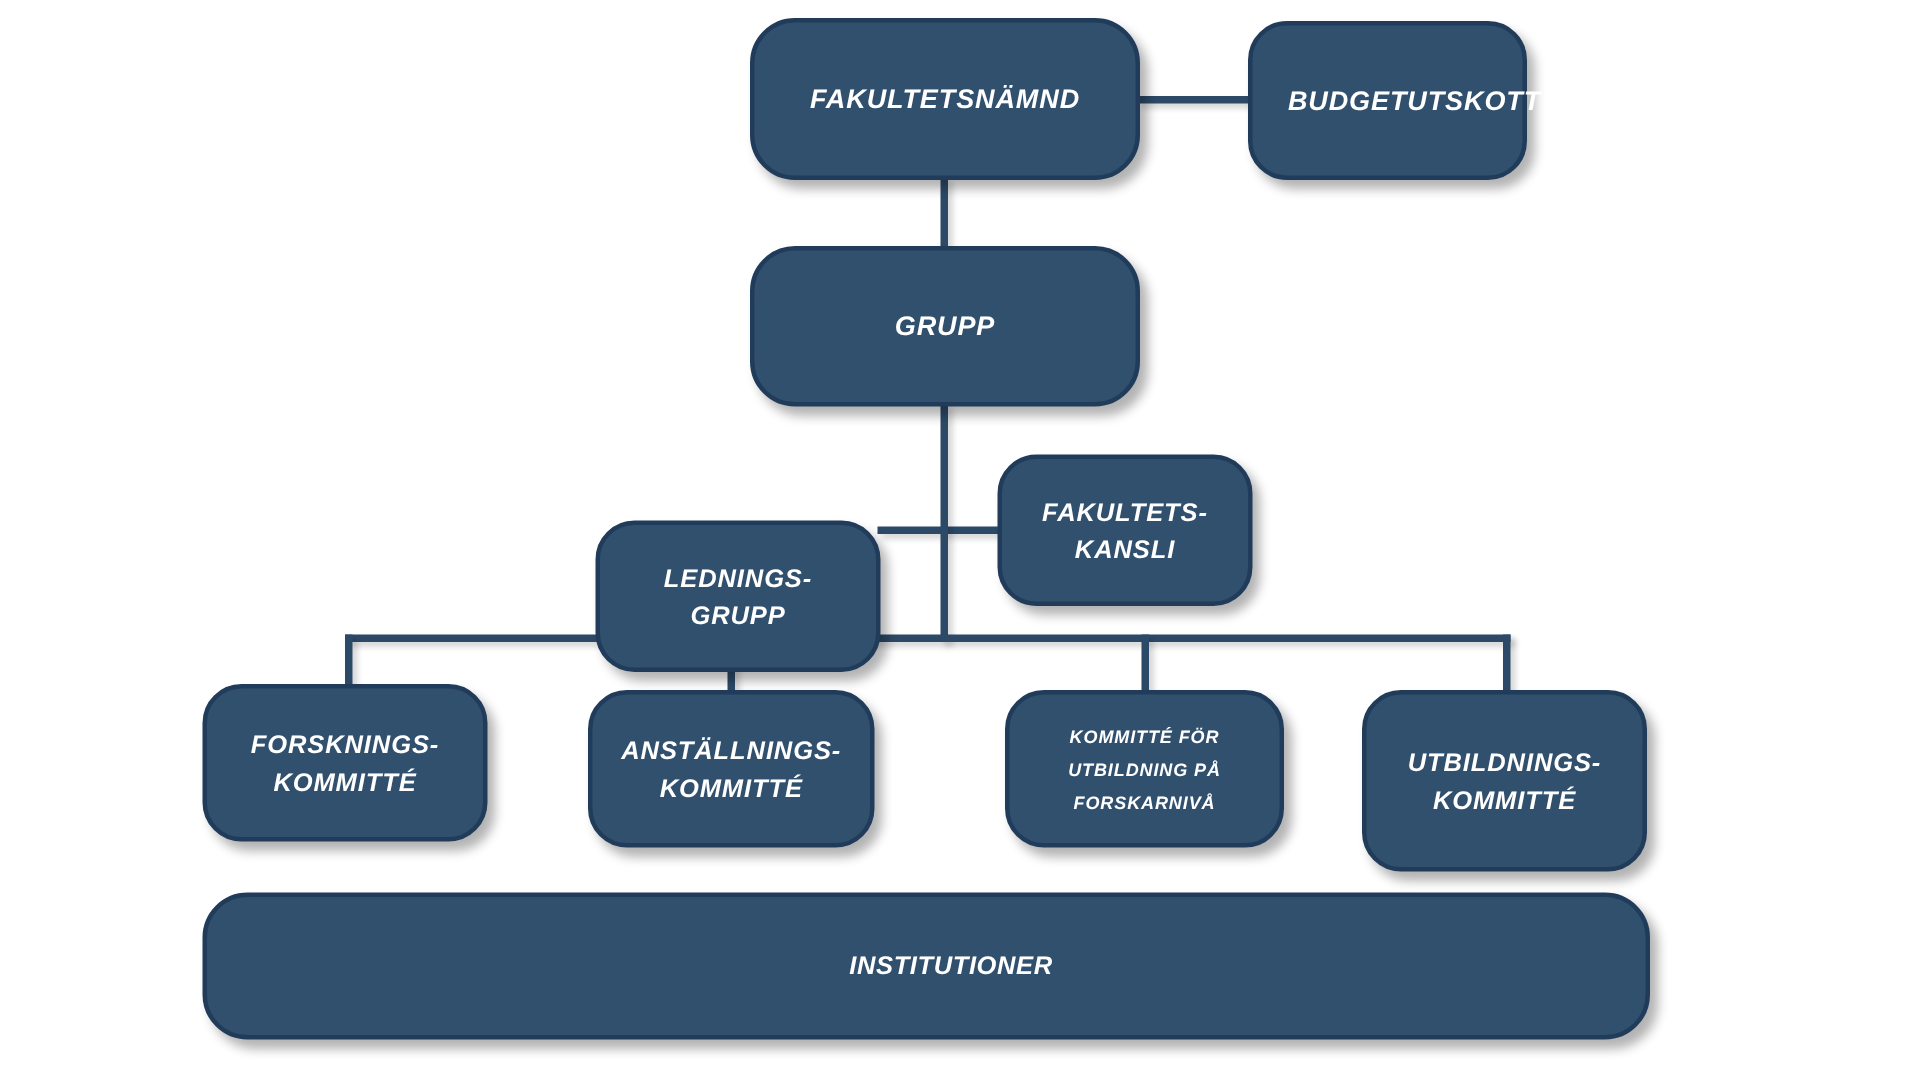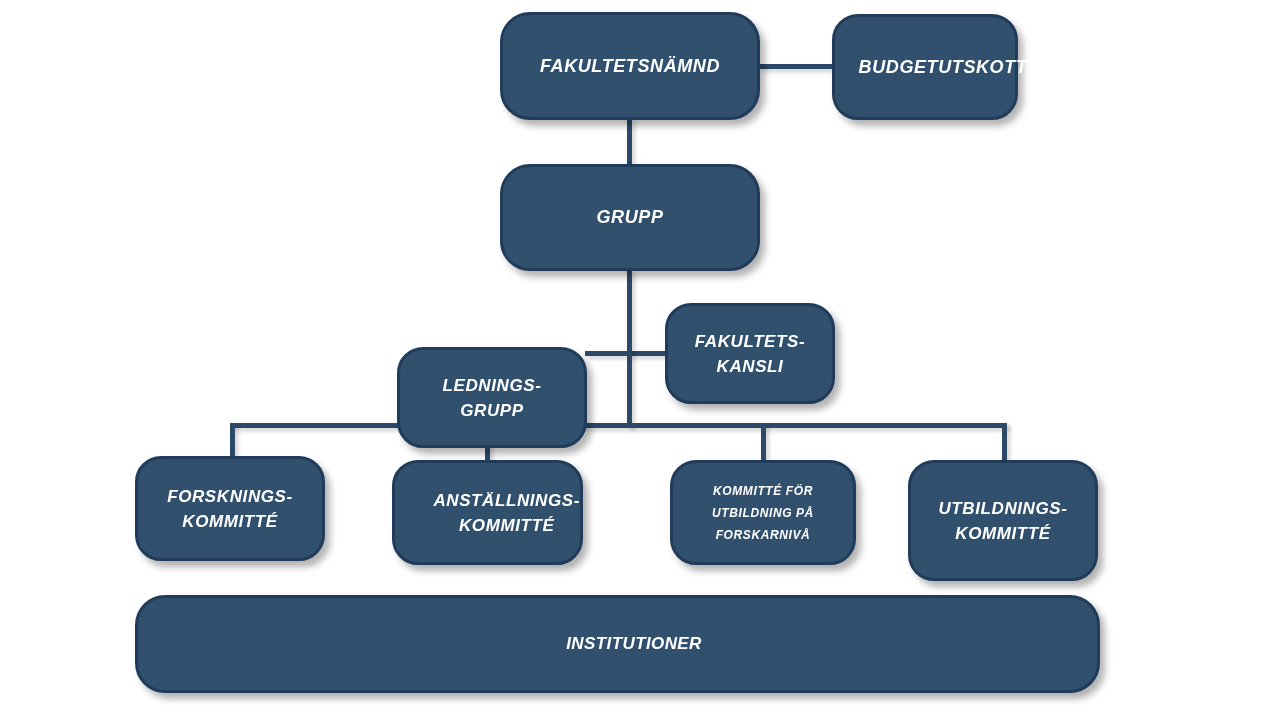--- a/index.html
+++ b/index.html
@@ -61,21 +61,21 @@
   <div class="node" style="left:665px; top:303px; width:170px; height:101px; font-size:17px; line-height:25px; border-radius:26px;">
     <span class="node-label">FAKULTETS-
 KANSLI</span>
   </div>
 
   <div class="node" style="left:135px; top:456px; width:190px; height:105px; font-size:17px; line-height:25px; border-radius:26px;">
     <span class="node-label">FORSKNINGS-
 KOMMITTÉ</span>
   </div>
 
-  <div class="node" style="left:392px; top:460px; width:191px; height:105px; font-size:17px; line-height:25px; border-radius:26px;justify-content:flex-end;">
+  <div class="node" style="left:392px; top:460px; width:191px; height:105px; font-size:17px; line-height:25px; border-radius:26px;">
     <span class="node-label">ANSTÄLLNINGS-
 KOMMITTÉ</span>
   </div>
 
   <div class="node" style="left:670px; top:460px; width:186px; height:105px; font-size:12px; line-height:22px; border-radius:26px;">
     <span class="node-label">KOMMITTÉ FÖR
 UTBILDNING PÅ
 FORSKARNIVÅ</span>
   </div>
 

